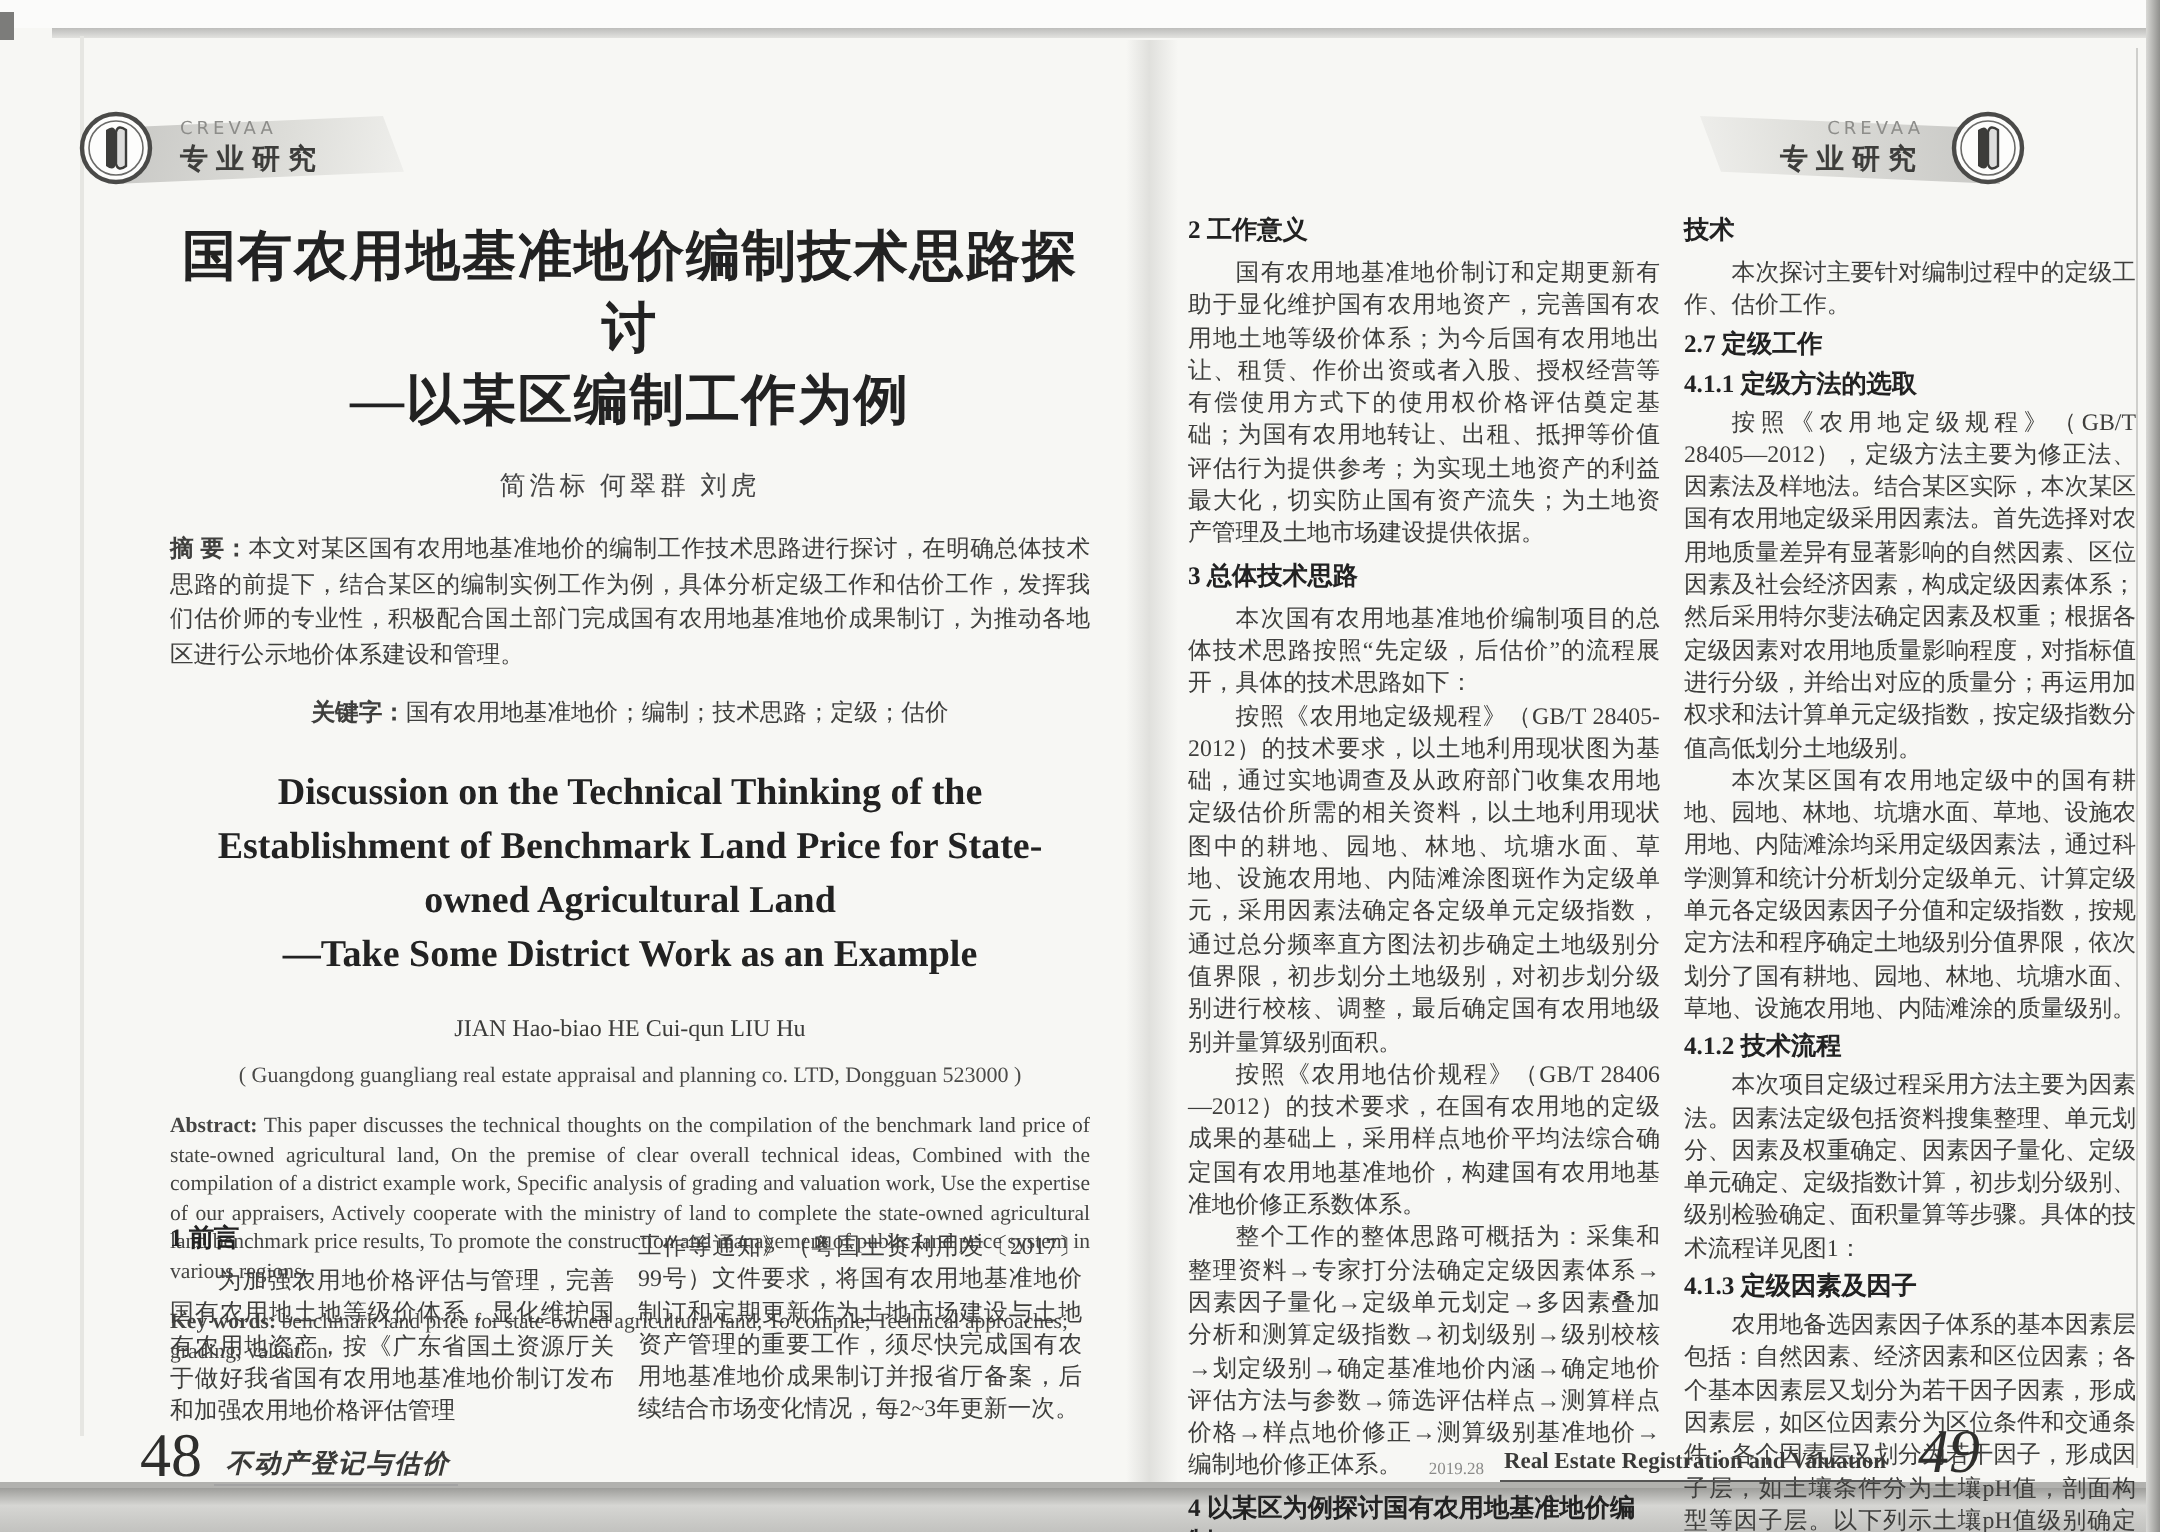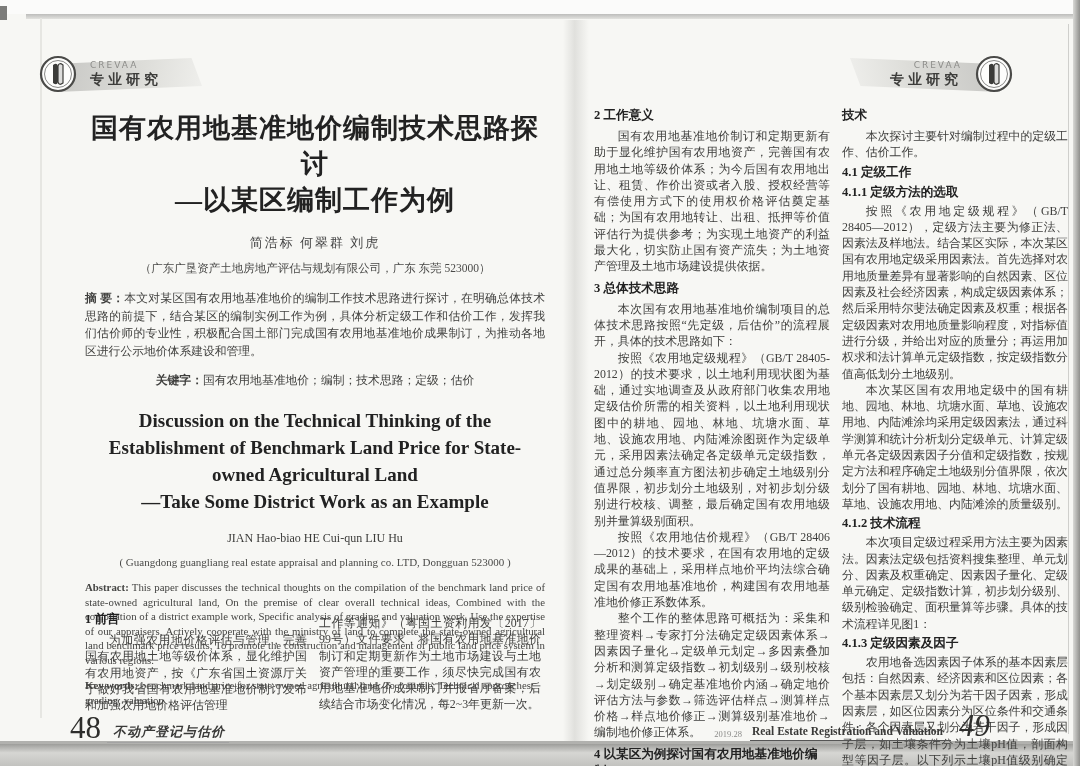--- a/index.html
+++ b/index.html
@@ -122,21 +122,20 @@
     <div class="badge-cn">专业研究</div>
   </div>
 </div>
 
 <div class="lp">
   <div class="cn-title">
     <div>国有农用地基准地价编制技术思路探讨</div>
     <div>—以某区编制工作为例</div>
   </div>
   <div class="authors-cn">简浩标  何翠群  刘虎</div>
-  <div class="affil-cn">（广东广垦资产土地房地产评估与规划有限公司，广东 东莞 523000）</div>
 
   <p class="abs-cn"><b>摘 要：</b><span>本文对某区国有农用地基准地价的编制工作技术思路进行探讨，在明确总体技术思路的前提下，结合某区的编制实例工作为例，具体分析定级工作和估价工作，发挥我们估价师的专业性，积极配合国土部门完成国有农用地基准地价成果制订，为推动各地区进行公示地价体系建设和管理。</span></p>
   <p class="kw-cn" style="margin:0;"><b>关键字：</b><span>国有农用地基准地价；编制；技术思路；定级；估价</span></p>
 
   <div class="en-title">
     <div>Discussion on the Technical Thinking of the</div>
     <div>Establishment of Benchmark Land Price for State-</div>
     <div>owned Agricultural Land</div>
     <div>—Take Some District Work as an Example</div>
   </div>
@@ -164,21 +163,21 @@
   <p class="bt ind">本次国有农用地基准地价编制项目的总体技术思路按照“先定级，后估价”的流程展开，具体的技术思路如下：</p>
   <p class="bt ind">按照《农用地定级规程》（GB/T 28405-2012）的技术要求，以土地利用现状图为基础，通过实地调查及从政府部门收集农用地定级估价所需的相关资料，以土地利用现状图中的耕地、园地、林地、坑塘水面、草地、设施农用地、内陆滩涂图斑作为定级单元，采用因素法确定各定级单元定级指数，通过总分频率直方图法初步确定土地级别分值界限，初步划分土地级别，对初步划分级别进行校核、调整，最后确定国有农用地级别并量算级别面积。</p>
   <p class="bt ind">按照《农用地估价规程》（GB/T 28406—2012）的技术要求，在国有农用地的定级成果的基础上，采用样点地价平均法综合确定国有农用地基准地价，构建国有农用地基准地价修正系数体系。</p>
   <p class="bt ind">整个工作的整体思路可概括为：采集和整理资料→专家打分法确定定级因素体系→因素因子量化→定级单元划定→多因素叠加分析和测算定级指数→初划级别→级别校核→划定级别→确定基准地价内涵→确定地价评估方法与参数→筛选评估样点→测算样点价格→样点地价修正→测算级别基准地价→编制地价修正体系。</p>
   <div class="sec-h">4 以某区为例探讨国有农用地基准地价编制</div>
 </div>
 
 <div class="rp-colB">
   <div class="sec-h">技术</div>
   <p class="bt ind">本次探讨主要针对编制过程中的定级工作、估价工作。</p>
-  <div class="sec-h sub">4.1 定级工作</div>
+  <div class="sec-h sub">2.7 定级工作</div>
   <div class="sec-h sub">4.1.1 定级方法的选取</div>
   <p class="bt ind">按照《农用地定级规程》（GB/T 28405—2012），定级方法主要为修正法、因素法及样地法。结合某区实际，本次某区国有农用地定级采用因素法。首先选择对农用地质量差异有显著影响的自然因素、区位因素及社会经济因素，构成定级因素体系；然后采用特尔斐法确定因素及权重；根据各定级因素对农用地质量影响程度，对指标值进行分级，并给出对应的质量分；再运用加权求和法计算单元定级指数，按定级指数分值高低划分土地级别。</p>
   <p class="bt ind">本次某区国有农用地定级中的国有耕地、园地、林地、坑塘水面、草地、设施农用地、内陆滩涂均采用定级因素法，通过科学测算和统计分析划分定级单元、计算定级单元各定级因素因子分值和定级指数，按规定方法和程序确定土地级别分值界限，依次划分了国有耕地、园地、林地、坑塘水面、草地、设施农用地、内陆滩涂的质量级别。</p>
   <div class="sec-h sub">4.1.2 技术流程</div>
   <p class="bt ind">本次项目定级过程采用方法主要为因素法。因素法定级包括资料搜集整理、单元划分、因素及权重确定、因素因子量化、定级单元确定、定级指数计算，初步划分级别、级别检验确定、面积量算等步骤。具体的技术流程详见图1：</p>
   <div class="sec-h sub">4.1.3 定级因素及因子</div>
   <p class="bt ind">农用地备选因素因子体系的基本因素层包括：自然因素、经济因素和区位因素；各个基本因素层又划分为若干因子因素，形成因素层，如区位因素分为区位条件和交通条件；各个因素层又划分为若干因子，形成因子层，如土壤条件分为土壤pH值，剖面构型等因子层。以下列示土壤pH值级别确定过程。</p>
 </div>
 
 <div class="footer-l">

